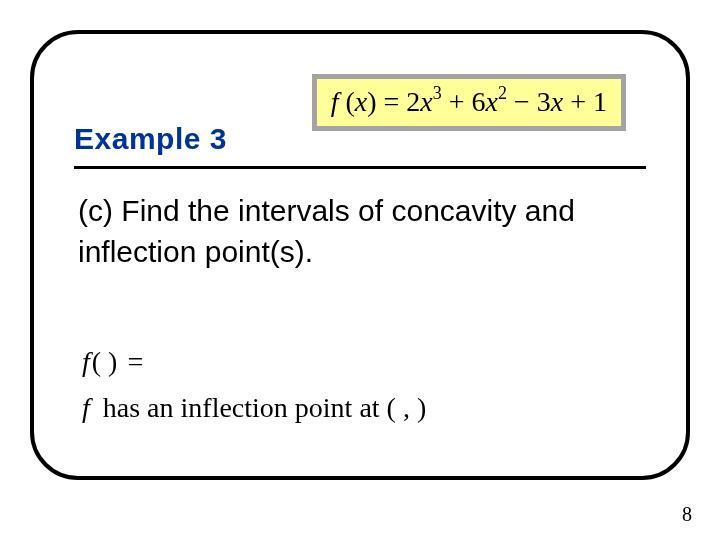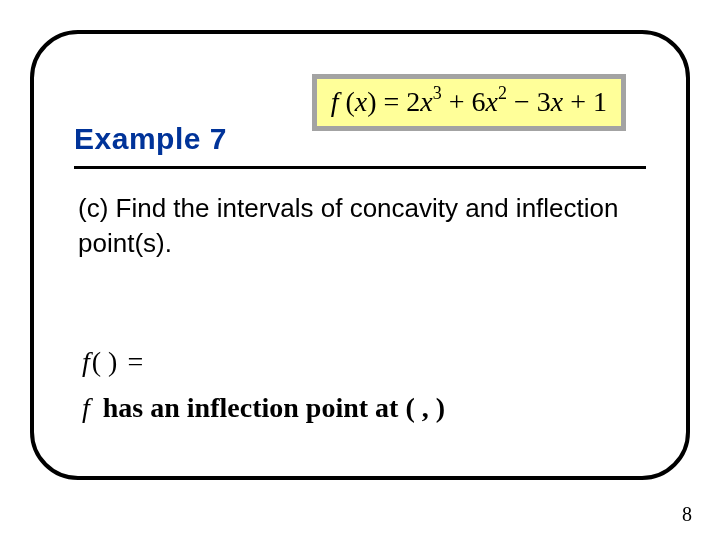--- a/index.html
+++ b/index.html
@@ -52,21 +52,21 @@
   .equation-box .upright { font-style: normal; }
   .equation-box sup { font-size: 18px; font-style: normal; position: relative; top: -2px; }
   .hr {
     border: none;
     border-top: 3px solid #000;
     margin-top: 2px;
     margin-bottom: 22px;
   }
   .prompt {
     font-family: Arial, Helvetica, sans-serif;
-    font-size: 26px;
+    font-size: 30px;
     color: #000;
     line-height: 1.35;
     margin-top: 6px;
     margin-left: 4px;
     max-width: 560px;
   }
   .math-lines {
     position: absolute;
     left: 48px;
     bottom: 52px;
@@ -77,37 +77,37 @@
   .math-lines .line1 {
     font-style: italic;
     margin-bottom: 14px;
   }
   .math-lines .line1 .paren { font-style: normal; padding: 0 8px 0 2px; }
   .math-lines .line1 .eq { font-style: normal; padding-left: 2px; }
   .math-lines .line2 {
     font-style: normal;
   }
   .math-lines .line2 .f { font-style: italic; padding-right: 6px; }
-  .math-lines .line2 .pt { font-family: "Times New Roman", serif; font-weight: bold; }
+  .math-lines .line2 .pt { font-family: "Times New Roman", serif; }
   .page-num {
     position: absolute;
     right: 28px;
     bottom: 14px;
     font-family: "Times New Roman", Times, serif;
     font-size: 20px;
     color: #000;
   }
 </style>
 </head>
 <body>
 
 <div class="card">
 
   <div class="header-row">
-    <div class="example-title">Example 7</div>
+    <div class="example-title">Example 3</div>
     <div class="equation-box">
       <span><span class="f">f</span> <span class="upright">(</span>x<span class="upright">)</span> <span class="upright">=</span> <span class="upright">2</span>x<sup>3</sup> <span class="upright">+ 6</span>x<sup>2</sup> <span class="upright">− 3</span>x <span class="upright">+ 1</span></span>
     </div>
   </div>
 
   <hr class="hr">
 
   <div class="prompt">(c) Find the intervals of concavity and inflection point(s).</div>
 
   <div class="math-lines">

